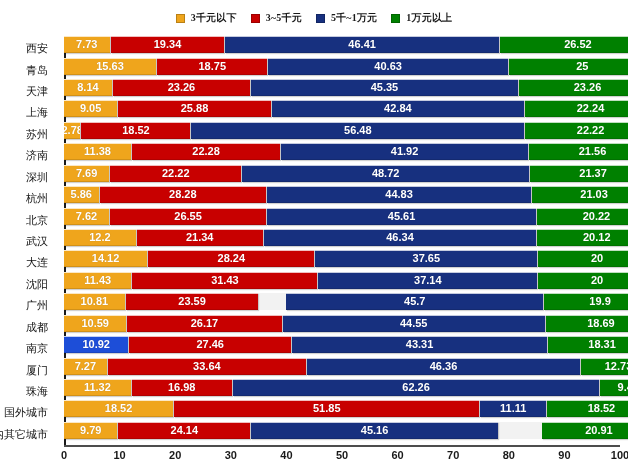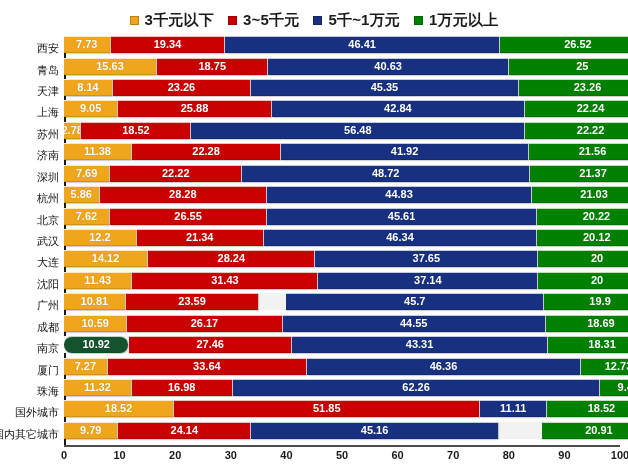--- a/index.html
+++ b/index.html
@@ -17,22 +17,22 @@
     display:flex;justify-content:center;align-items:center;
     gap:14px;
   }
   .legend-item{display:flex;align-items:center;gap:6px;}
   .legend-swatch{
     width:9px;height:9px;display:block;
     border:1px solid rgba(0,0,0,.22);
     box-sizing:border-box;
   }
   .legend-label{
-    font-size:15px;color:#1a1a1a;white-space:nowrap;
-    font-weight:bold;letter-spacing:.2px;
+    font-size:10px;color:#1a1a1a;white-space:nowrap;
+    font-weight:bold;letter-spacing:.2px;font-family:Liberation Serif, serif;
   }
 
   
   .plot{
     position:absolute;
     left:64px;top:34px;
     width:592px;height:407px;
   }
   .axis-y{
     position:absolute;left:64px;top:38px;
@@ -61,21 +61,21 @@
   .seg + .seg{margin-left:1px;}
   .seg-val{
     font-size:11px;font-weight:bold;color:#ffffff;
     white-space:nowrap;line-height:1;
     text-shadow:0 0 1px rgba(0,0,0,.25);
   }
 
   
   .cats{position:absolute;left:0;top:38px;width:62px;height:407px;}
   .cat{
-    position:absolute;right:3px;height:17px;
+    position:absolute;right:14px;height:17px;
     display:flex;align-items:center;justify-content:flex-end;
     font-size:11px;color:#111;white-space:nowrap;
   }
 
   
   .ticks{position:absolute;left:64px;top:449px;width:556px;height:20px;}
   .tick{
     position:absolute;top:0;
     transform:translateX(-50%);
     font-size:11px;font-weight:bold;color:#1a1a1a;
@@ -322,21 +322,21 @@
             <span class="seg-val">26.17</span>
           </div>
           <div class="seg" style="flex: 44.55 0 0px; background: rgb(23, 48, 127);">
             <span class="seg-val">44.55</span>
           </div>
           <div class="seg" style="flex: 18.69 0 0px; background: rgb(0, 128, 0);">
             <span class="seg-val">18.69</span>
           </div>
         </div>
         <div class="row" style="top: 302.105px;">
-          <div class="seg" style="flex: 10.92 0 0px; background: #14532d; border-radius: 8px;">
+          <div class="seg" style="flex: 10.92 0 0px; background: #1d4ed8;">
             <span class="seg-val">10.92</span>
           </div>
           <div class="seg" style="flex: 27.46 0 0px; background: rgb(200, 0, 0);">
             <span class="seg-val">27.46</span>
           </div>
           <div class="seg" style="flex: 43.31 0 0px; background: rgb(23, 48, 127);">
             <span class="seg-val">43.31</span>
           </div>
           <div class="seg" style="flex: 18.31 0 0px; background: rgb(0, 128, 0);">
             <span class="seg-val">18.31</span>

